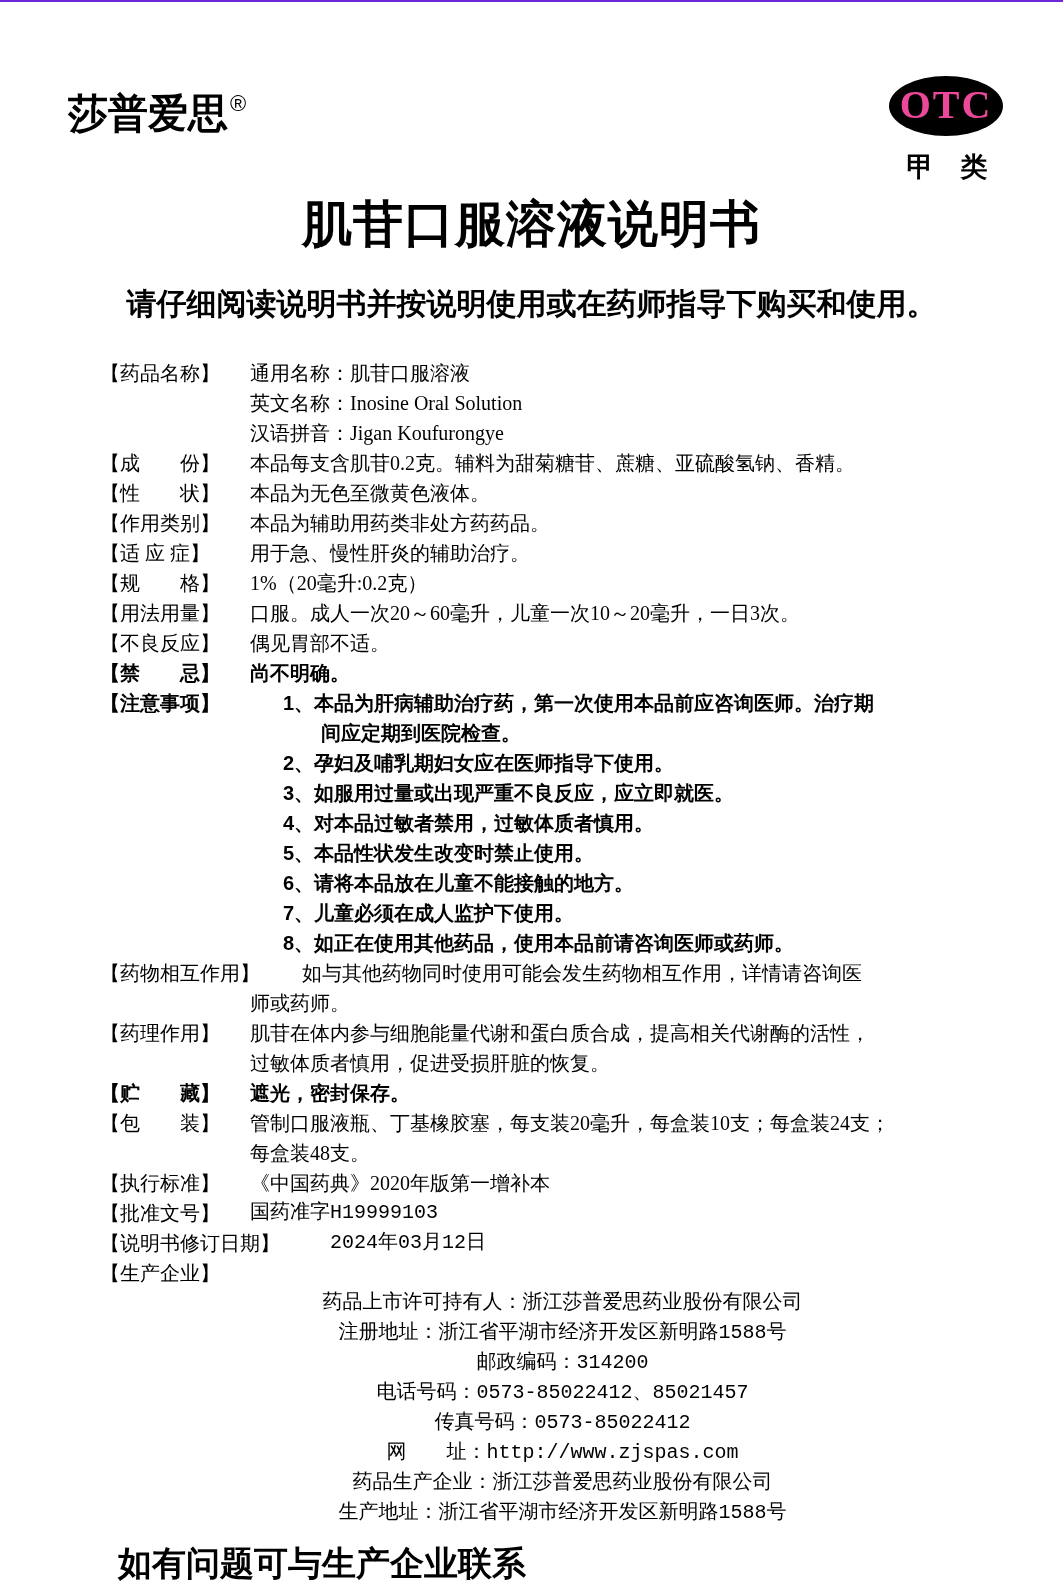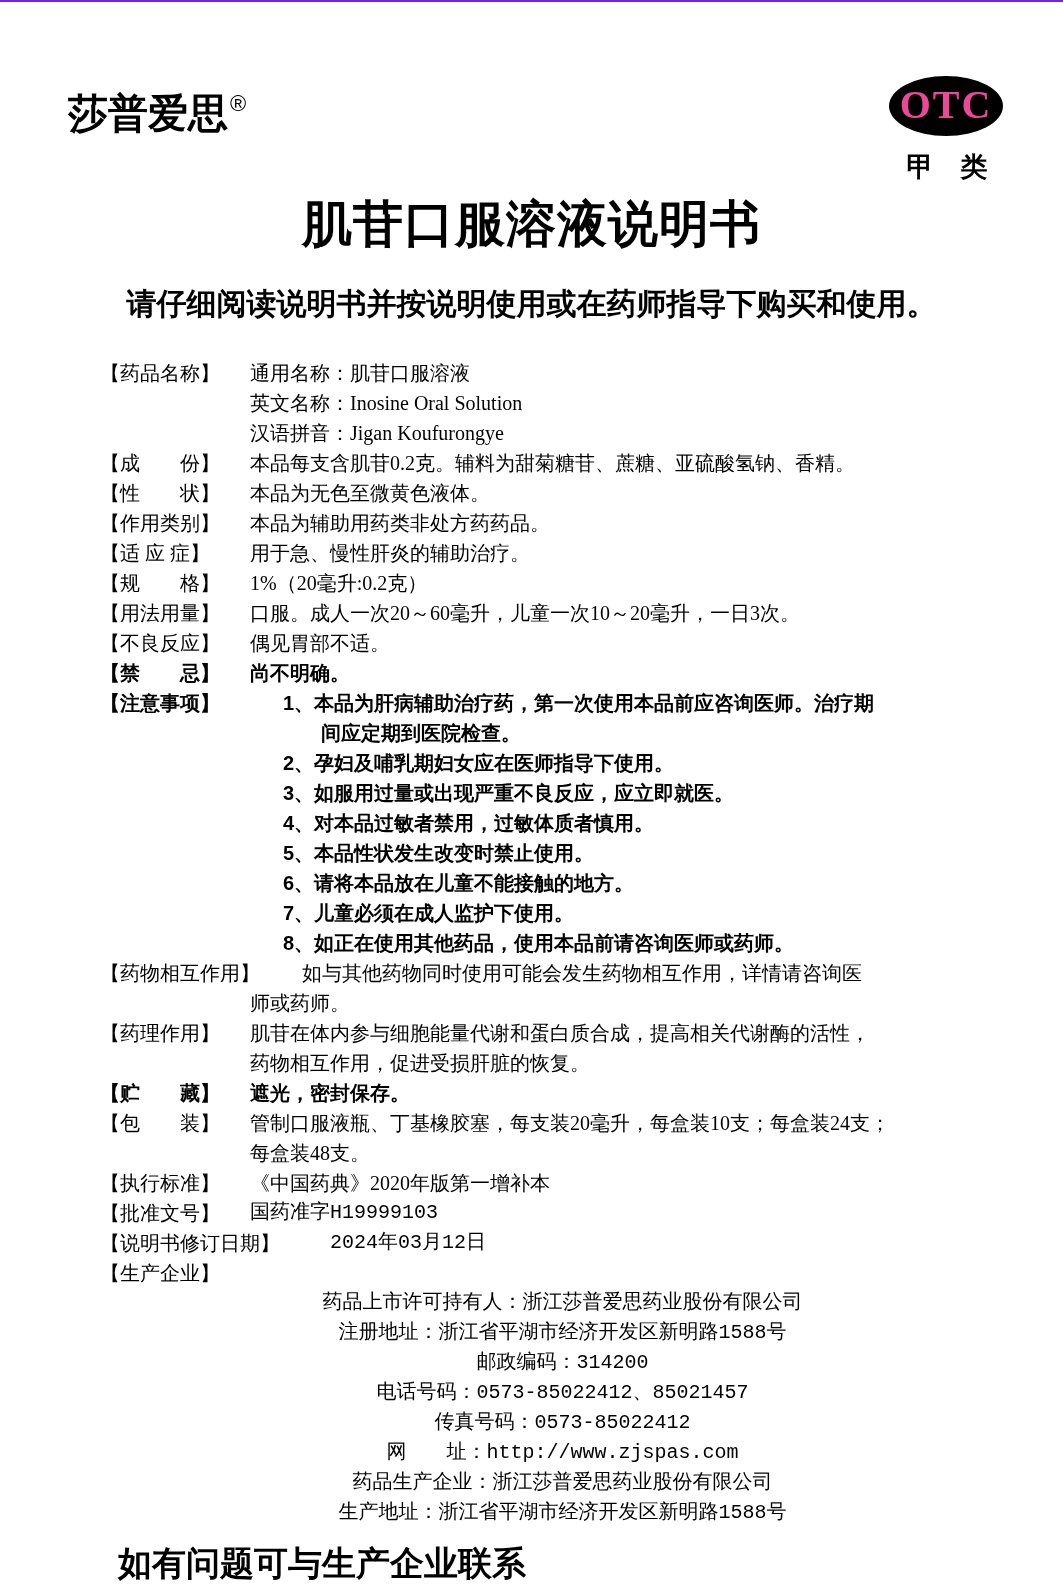--- a/index.html
+++ b/index.html
@@ -169,21 +169,21 @@
       <div class="txt">
         <div class="line first">如与其他药物同时使用可能会发生药物相互作用，详情请咨询医</div>
         <div class="line">师或药师。</div>
       </div>
     </div>
 
     <div class="row">
       <span class="lbl">【药理作用】</span>
       <div class="txt">
         <div class="line">肌苷在体内参与细胞能量代谢和蛋白质合成，提高相关代谢酶的活性，</div>
-        <div class="line">药物相互作用，促进受损肝脏的恢复。</div>
+        <div class="line">过敏体质者慎用，促进受损肝脏的恢复。</div>
       </div>
     </div>
 
     <div class="row bold">
       <span class="lbl">【贮　　藏】</span>
       <div class="line">遮光，密封保存。</div>
     </div>
 
     <div class="row">
       <span class="lbl">【包　　装】</span>

